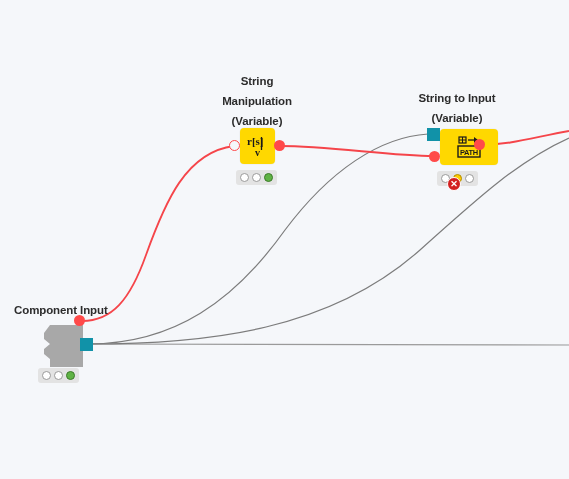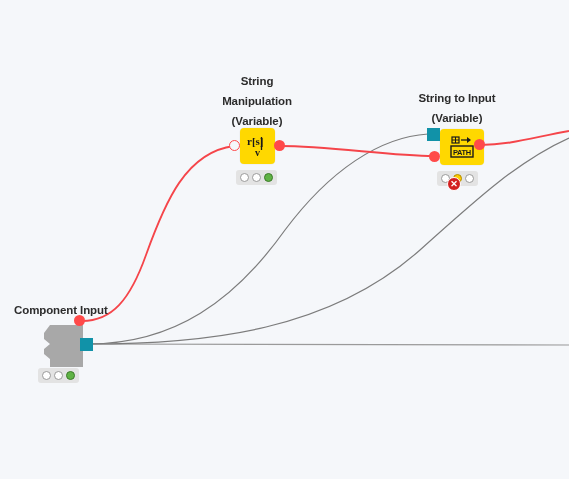--- a/index.html
+++ b/index.html
@@ -189,21 +189,21 @@
       <span class="status-light white"></span>
       <span class="status-light green"></span>
     </div>
   </div>
 
   <div class="node">
 
     <div class="node-title" style="left: 397px; top: 88px; width: 120px;">String to Input
 (Variable)</div>
 
-    <div class="node-body" style="left: 440px; top: 129px; width: 44px; height: 36px;">
+    <div class="node-body" style="left: 440px; top: 129px; width: 58px; height: 36px;">
       <div class="node-icon">
         <svg width="30" height="30" viewBox="0 0 30 30" xmlns="http://www.w3.org/2000/svg">
 
           <rect x="5" y="5" width="7" height="6" fill="none" stroke="#1a1a1a" stroke-width="1.2"></rect>
           <line x1="5" y1="8" x2="12" y2="8" stroke="#1a1a1a" stroke-width="1"></line>
           <line x1="8.5" y1="5" x2="8.5" y2="11" stroke="#1a1a1a" stroke-width="1"></line>
 
           <line x1="14" y1="8" x2="23" y2="8" stroke="#1a1a1a" stroke-width="1.3"></line>
           <path d="M 20 5 L 24 8 L 20 11 Z" fill="#1a1a1a"></path>
 

